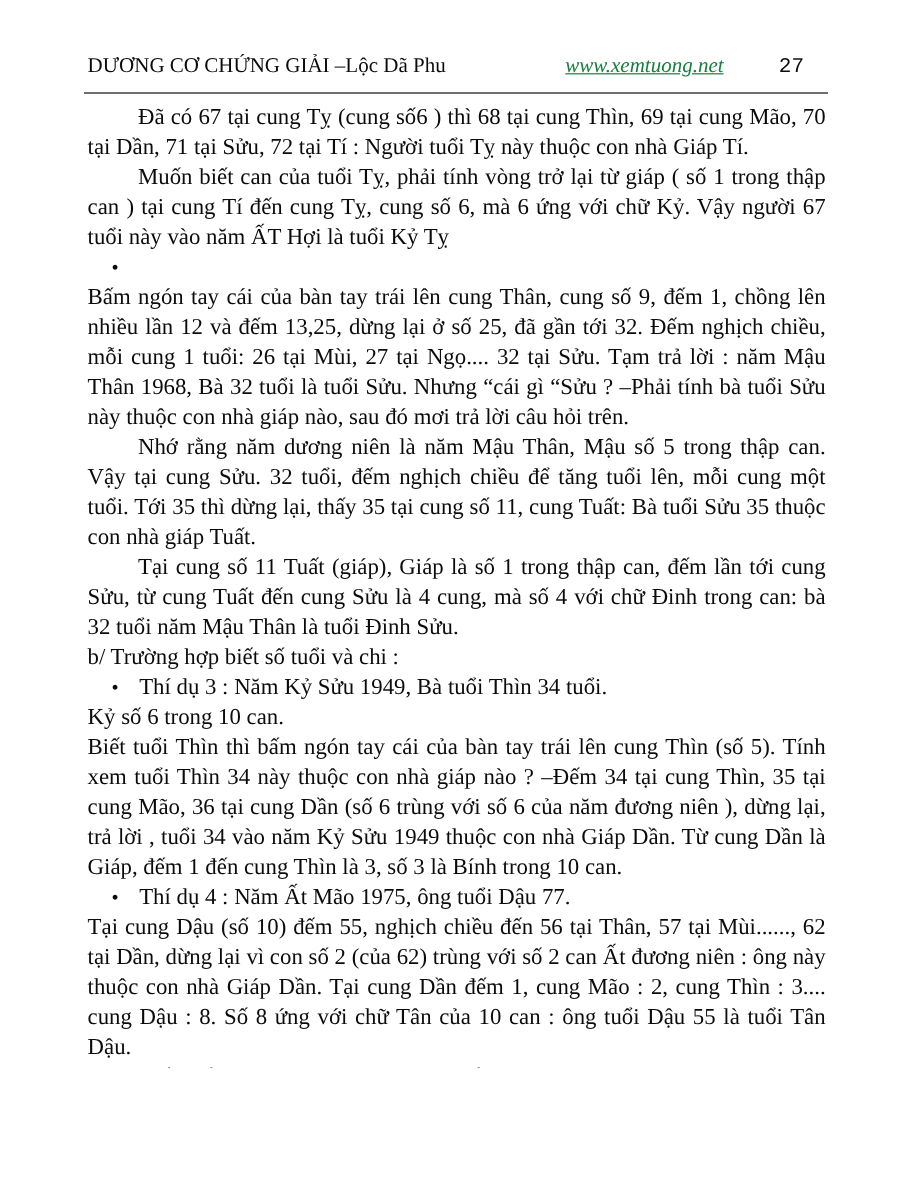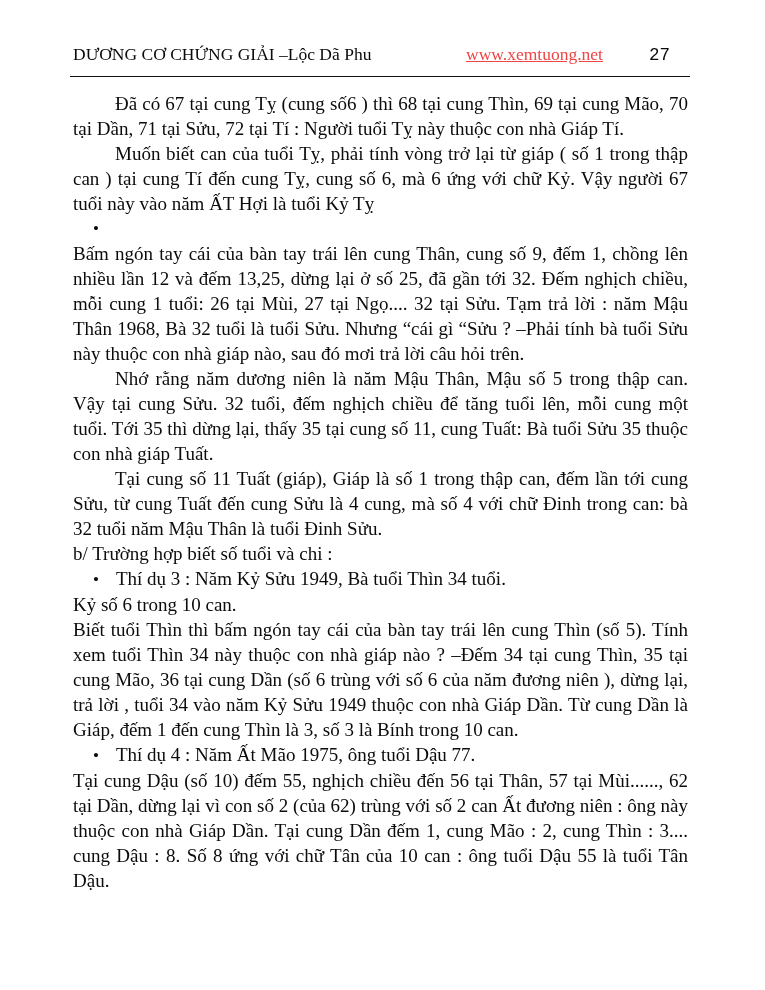--- a/index.html
+++ b/index.html
@@ -38,21 +38,21 @@
     margin-right: 18px;
     font-family: Liberation Mono, monospace;
   }
   .header-rule {
     border: none;
     border-top: 1.6px solid #111111;
     margin: 11px 0 0 -3px;
     width: 620px;
   }
   .doc-body {
-    margin-top: 14px;
+    margin-top: 7px;
     font-size: 19px;
     line-height: 25px;
   }
   .doc-body p {
     margin: 0;
     text-align: justify;
     text-justify: inter-word;
   }
   p.indent { text-indent: 42px; }
   p.flush  { text-indent: 0; }
@@ -68,21 +68,21 @@
     font-size: 17px;
   }
 </style>
 </head>
 <body>
 
 <div class="page" style="background: rgb(255, 255, 255); color: rgb(11, 11, 11);">
 
   <div class="header-row">
     <span class="header-title">DƯƠNG CƠ CHỨNG GIẢI –Lộc Dã Phu</span>
-    <a class="header-link" style="color: #ef4444;">www.xemtuong.net</a>
+    <a class="header-link" style="color: #15803d; font-style: italic;">www.xemtuong.net</a>
     <span class="page-number">27</span>
   </div>
 
   <hr class="header-rule">
 
   <div class="doc-body" id="doc-body">
     <p class="indent"><span class="para-text">Đã có 67 tại cung Tỵ (cung số6 ) thì 68 tại cung Thìn, 69 tại cung Mão, 70 tại Dần, 71 tại Sửu, 72 tại Tí : Người tuổi Tỵ này thuộc con nhà Giáp Tí.</span></p>
 
     <p class="indent"><span class="para-text">Muốn biết can của tuổi Tỵ, phải tính vòng trở lại từ giáp ( số 1 trong thập can ) tại cung Tí đến cung Tỵ, cung số 6, mà 6 ứng với chữ Kỷ. Vậy người 67 tuổi này vào năm ẤT Hợi là tuổi Kỷ Tỵ</span></p>
 

